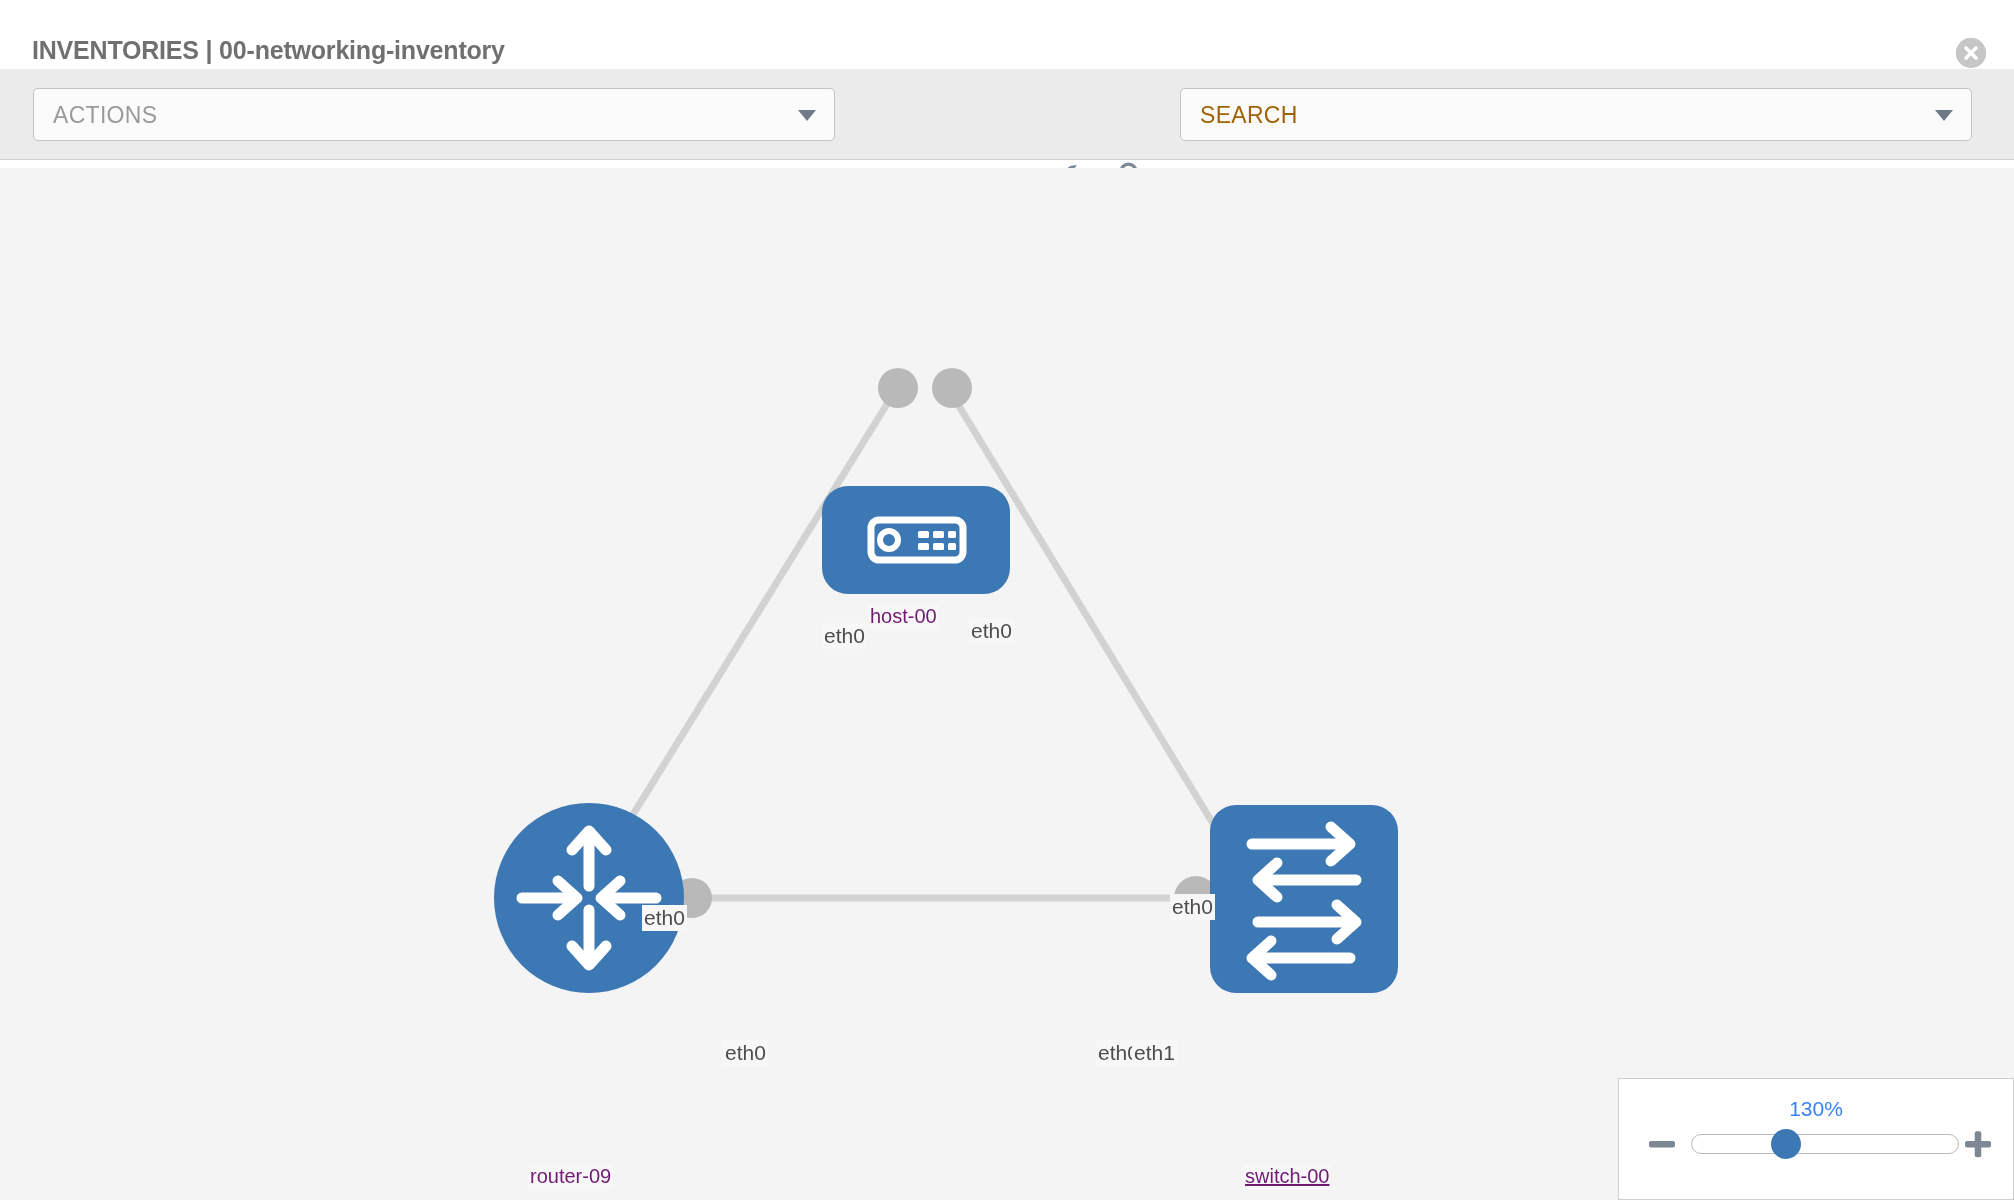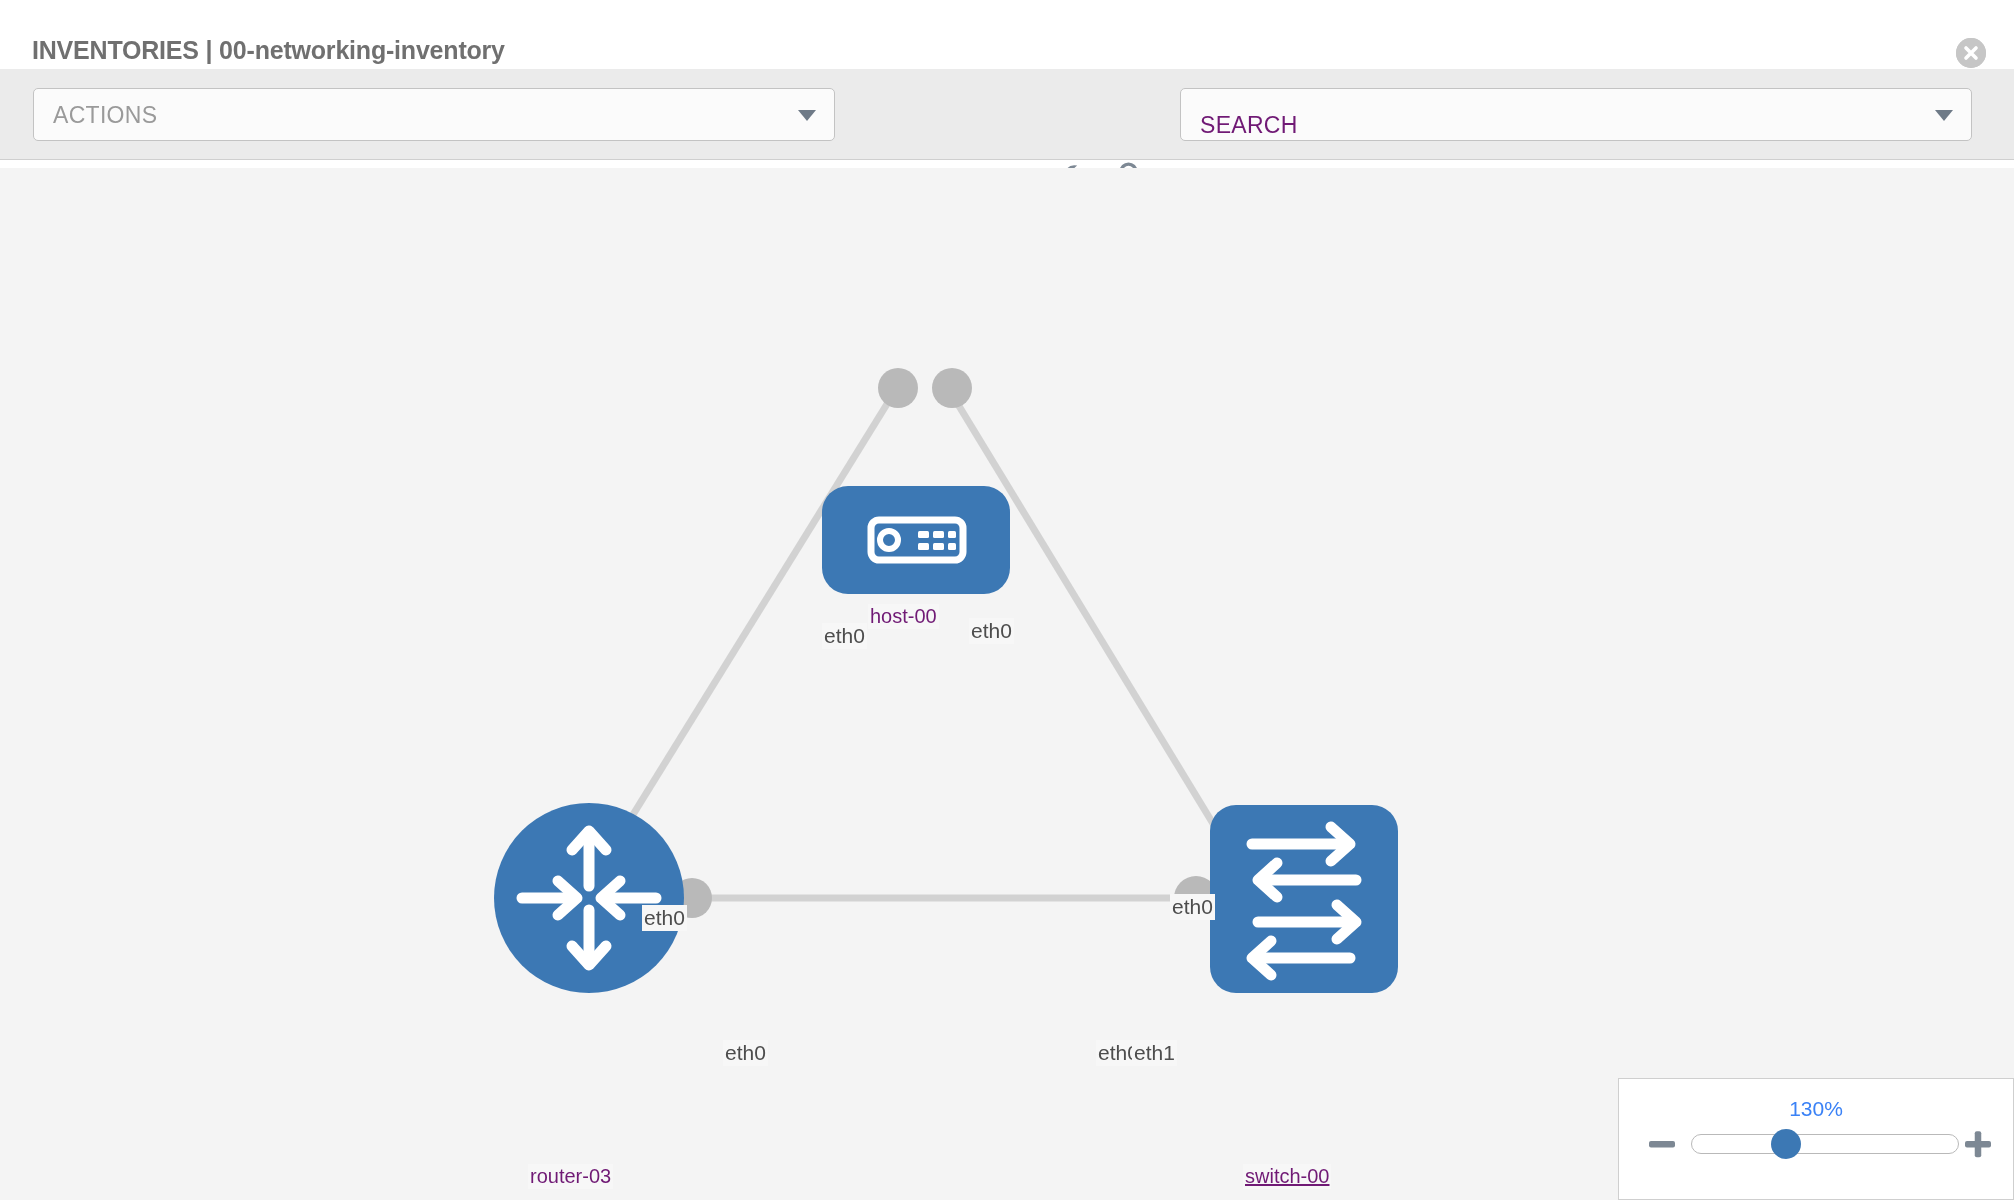--- a/index.html
+++ b/index.html
@@ -108,23 +108,23 @@
     height: 53px;
     background: #fbfbfb;
     border: 1px solid #c3c3c3;
     border-radius: 5px;
     box-sizing: border-box;
     cursor: text;
   }
   .search-select .sel-label {
     position: absolute;
     left: 19px;
-    top: 23px;
+    top: 13px;
     font-size: 23px;
-    color: #701a75;
+    color: #a16207;
     letter-spacing: 0.3px;
   }
 
   
   .canvas {
     position: absolute;
     left: 0; top: 168px;
     width: 2014px;
     height: 1040px;
     background: #f4f4f4;
@@ -325,21 +325,21 @@
     <div class="lbl node" style="left:868px; top:436px;">host-00</div>
     <div class="lbl port" style="left:969px; top:450px;">eth0</div>
 
     <div class="lbl port" style="left:642px; top:737px;">eth0</div>
     <div class="lbl port" style="left:1170px; top:726px;">eth0</div>
 
     <div class="lbl port" style="left:723px; top:872px;">eth0</div>
     <div class="lbl port" style="left:1096px; top:872px;">eth0</div>
     <div class="lbl port" style="left:1116px; top:872px;margin-left:16px;">eth1</div>
 
-    <div class="lbl node" style="left:528px; top:996px;">router-03</div>
+    <div class="lbl node" style="left:528px; top:996px;">router-09</div>
     <div class="lbl node" style="left:1243px; top:996px;text-decoration:underline;">switch-00</div>
   </div>
 
   <div class="zoom-panel">
     <div class="zoom-pct">130%</div>
 
     <div class="zoom-minus">
       <svg width="34" height="34" viewBox="0 0 34 34" aria-hidden="true">
         <rect x="4" y="14" width="26" height="6.5" rx="2" fill="#7d8894"></rect>
       </svg>

